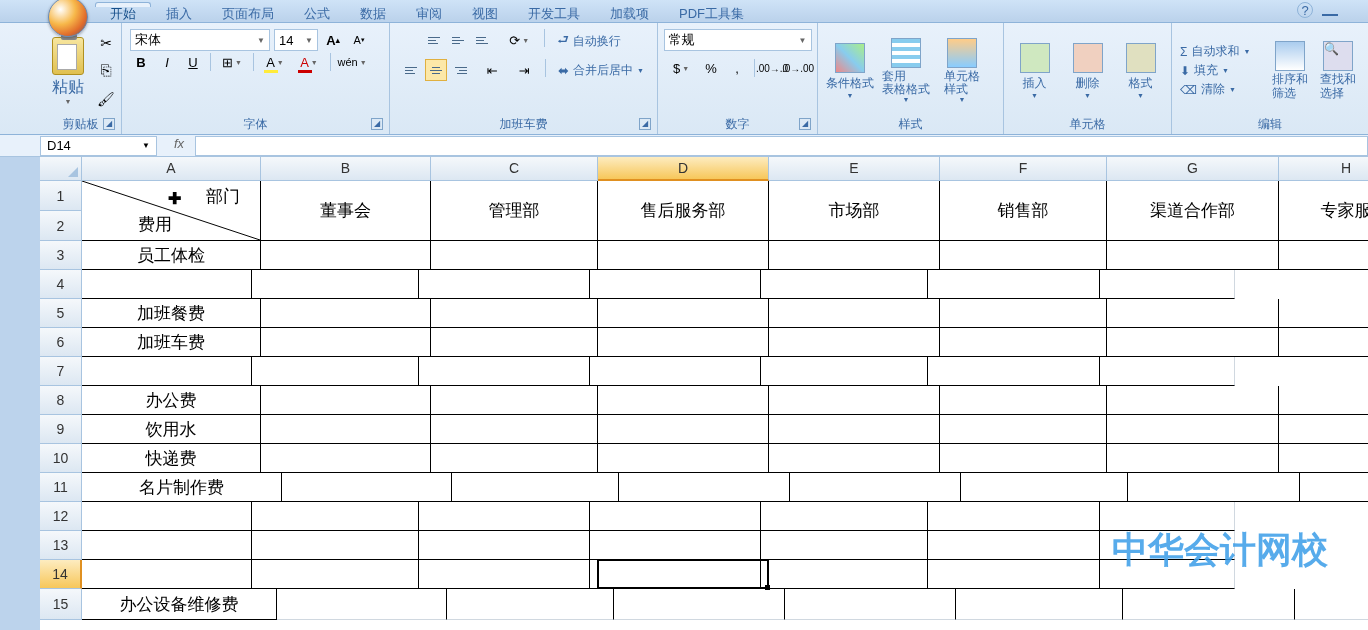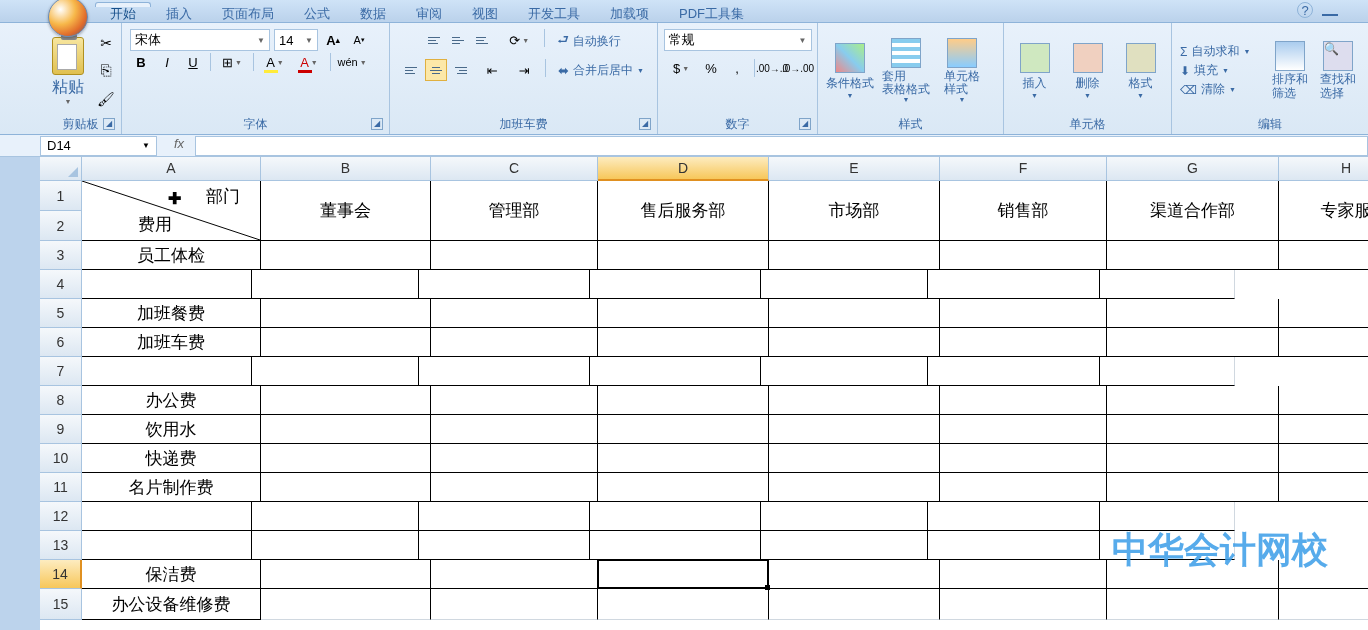--- a/index.html
+++ b/index.html
@@ -467,59 +467,58 @@
           <div class="cell b-r b-b" style="width: 179px; height: 29px; border-right: 1px solid rgb(0, 0, 0); border-bottom: 1px solid rgb(0, 0, 0);">快递费</div>
           <div class="cell b-r b-b" style="width: 170px; height: 29px; border-right: 1px solid rgb(0, 0, 0); border-bottom: 1px solid rgb(0, 0, 0);"></div>
           <div class="cell b-r b-b" style="width: 167px; height: 29px; border-right: 1px solid rgb(0, 0, 0); border-bottom: 1px solid rgb(0, 0, 0);"></div>
           <div class="cell b-r b-b" style="width: 171px; height: 29px; border-right: 1px solid rgb(0, 0, 0); border-bottom: 1px solid rgb(0, 0, 0);"></div>
           <div class="cell b-r b-b" style="width: 171px; height: 29px; border-right: 1px solid rgb(0, 0, 0); border-bottom: 1px solid rgb(0, 0, 0);"></div>
           <div class="cell b-r b-b" style="width: 167px; height: 29px; border-right: 1px solid rgb(0, 0, 0); border-bottom: 1px solid rgb(0, 0, 0);"></div>
           <div class="cell b-r b-b" style="width: 172px; height: 29px; border-right: 1px solid rgb(0, 0, 0); border-bottom: 1px solid rgb(0, 0, 0);"></div>
           <div class="cell b-b" style="width: 135px; height: 29px; border-bottom: 1px solid rgb(0, 0, 0);"></div>
         </div>
         <div class="cell-row">
-          <div class="cell b-r b-b" style="width: 179px; height: 29px; border-right: 1px solid rgb(0, 0, 0); border-bottom: 1px solid rgb(0, 0, 0);">名片制作费</div>
-          <div class="cell b-r b-b" style="width: 170px; height: 29px; border-right: 1px solid rgb(0, 0, 0); border-bottom: 1px solid rgb(0, 0, 0);"></div>
-          <div class="cell b-r b-b" style="width: 167px; height: 29px; border-right: 1px solid rgb(0, 0, 0); border-bottom: 1px solid rgb(0, 0, 0);"></div>
-          <div class="cell b-r b-b" style="width: 171px; height: 29px; border-right: 1px solid rgb(0, 0, 0); border-bottom: 1px solid rgb(0, 0, 0);"></div>
-          <div class="cell b-r b-b" style="width: 171px; height: 29px; border-right: 1px solid rgb(0, 0, 0); border-bottom: 1px solid rgb(0, 0, 0);"></div>
-          <div class="cell b-r b-b" style="width: 167px; height: 29px; border-right: 1px solid rgb(0, 0, 0); border-bottom: 1px solid rgb(0, 0, 0);"></div>
-          <div class="cell b-r b-b" style="width: 172px; height: 29px; border-right: 1px solid rgb(0, 0, 0); border-bottom: 1px solid rgb(0, 0, 0);"></div>
-          <div class="cell b-b" style="width: 135px; height: 29px; border-bottom: 1px solid rgb(0, 0, 0);"></div>
-        </div>
-        <div class="cell-row">
-          <div class="cell b-r b-b" style="width: 170px; height: 29px; border-right: 1px solid rgb(0, 0, 0); border-bottom: 1px solid rgb(0, 0, 0);"></div>
-          <div class="cell b-r b-b" style="width: 167px; height: 29px; border-right: 1px solid rgb(0, 0, 0); border-bottom: 1px solid rgb(0, 0, 0);"></div>
-          <div class="cell b-r b-b" style="width: 171px; height: 29px; border-right: 1px solid rgb(0, 0, 0); border-bottom: 1px solid rgb(0, 0, 0);"></div>
-          <div class="cell b-r b-b" style="width: 171px; height: 29px; border-right: 1px solid rgb(0, 0, 0); border-bottom: 1px solid rgb(0, 0, 0);"></div>
-          <div class="cell b-r b-b" style="width: 167px; height: 29px; border-right: 1px solid rgb(0, 0, 0); border-bottom: 1px solid rgb(0, 0, 0);"></div>
-          <div class="cell b-r b-b" style="width: 172px; height: 29px; border-right: 1px solid rgb(0, 0, 0); border-bottom: 1px solid rgb(0, 0, 0);"></div>
-          <div class="cell b-b" style="width: 135px; height: 29px; border-bottom: 1px solid rgb(0, 0, 0);"></div>
-        </div>
-        <div class="cell-row">
-          <div class="cell b-r b-b" style="width: 170px; height: 29px; border-right: 1px solid rgb(0, 0, 0); border-bottom: 1px solid rgb(0, 0, 0);"></div>
-          <div class="cell b-r b-b" style="width: 167px; height: 29px; border-right: 1px solid rgb(0, 0, 0); border-bottom: 1px solid rgb(0, 0, 0);"></div>
-          <div class="cell b-r b-b" style="width: 171px; height: 29px; border-right: 1px solid rgb(0, 0, 0); border-bottom: 1px solid rgb(0, 0, 0);"></div>
-          <div class="cell b-r b-b" style="width: 171px; height: 29px; border-right: 1px solid rgb(0, 0, 0); border-bottom: 1px solid rgb(0, 0, 0);"></div>
-          <div class="cell b-r b-b" style="width: 167px; height: 29px; border-right: 1px solid rgb(0, 0, 0); border-bottom: 1px solid rgb(0, 0, 0);"></div>
-          <div class="cell b-r b-b" style="width: 172px; height: 29px; border-right: 1px solid rgb(0, 0, 0); border-bottom: 1px solid rgb(0, 0, 0);"></div>
-          <div class="cell b-b" style="width: 135px; height: 29px; border-bottom: 1px solid rgb(0, 0, 0);"></div>
-        </div>
-        <div class="cell-row">
-          <div class="cell b-r b-b" style="width: 179px; height: 29px; border-right: 1px solid rgb(0, 0, 0); border-bottom: 1px solid rgb(0, 0, 0);">保洁费</div>
-          <div class="cell b-r b-b" style="width: 170px; height: 29px; border-right: 1px solid rgb(0, 0, 0); border-bottom: 1px solid rgb(0, 0, 0);"></div>
-          <div class="cell b-r b-b" style="width: 167px; height: 29px; border-right: 1px solid rgb(0, 0, 0); border-bottom: 1px solid rgb(0, 0, 0);"></div>
-          <div class="cell b-r b-b" style="width: 171px; height: 29px; border-right: 1px solid rgb(0, 0, 0); border-bottom: 1px solid rgb(0, 0, 0);"></div>
-          <div class="cell b-r b-b" style="width: 171px; height: 29px; border-right: 1px solid rgb(0, 0, 0); border-bottom: 1px solid rgb(0, 0, 0);"></div>
-          <div class="cell b-r b-b" style="width: 167px; height: 29px; border-right: 1px solid rgb(0, 0, 0); border-bottom: 1px solid rgb(0, 0, 0);"></div>
-          <div class="cell b-r b-b" style="width: 172px; height: 29px; border-right: 1px solid rgb(0, 0, 0); border-bottom: 1px solid rgb(0, 0, 0);"></div>
-          <div class="cell b-b" style="width: 135px; height: 29px; border-bottom: 1px solid rgb(0, 0, 0);"></div>
-        </div>
-        <div class="cell-row">
-          <div class="cell b-r b-b" style="width: 179px; height: 31px; border-right: 1px solid rgb(0, 0, 0);">办公设备维修费</div>
+          <div class="cell b-r b-b" style="width: 200px; height: 29px; border-right: 1px solid rgb(0, 0, 0); border-bottom: 1px solid rgb(0, 0, 0);">名片制作费</div>
+          <div class="cell b-r b-b" style="width: 170px; height: 29px; border-right: 1px solid rgb(0, 0, 0); border-bottom: 1px solid rgb(0, 0, 0);"></div>
+          <div class="cell b-r b-b" style="width: 167px; height: 29px; border-right: 1px solid rgb(0, 0, 0); border-bottom: 1px solid rgb(0, 0, 0);"></div>
+          <div class="cell b-r b-b" style="width: 171px; height: 29px; border-right: 1px solid rgb(0, 0, 0); border-bottom: 1px solid rgb(0, 0, 0);"></div>
+          <div class="cell b-r b-b" style="width: 171px; height: 29px; border-right: 1px solid rgb(0, 0, 0); border-bottom: 1px solid rgb(0, 0, 0);"></div>
+          <div class="cell b-r b-b" style="width: 167px; height: 29px; border-right: 1px solid rgb(0, 0, 0); border-bottom: 1px solid rgb(0, 0, 0);"></div>
+          <div class="cell b-r b-b" style="width: 172px; height: 29px; border-right: 1px solid rgb(0, 0, 0); border-bottom: 1px solid rgb(0, 0, 0);"></div>
+          <div class="cell b-b" style="width: 135px; height: 29px; border-bottom: 1px solid rgb(0, 0, 0);"></div>
+        </div>
+        <div class="cell-row">
+          <div class="cell b-r b-b" style="width: 170px; height: 29px; border-right: 1px solid rgb(0, 0, 0); border-bottom: 1px solid rgb(0, 0, 0);"></div>
+          <div class="cell b-r b-b" style="width: 167px; height: 29px; border-right: 1px solid rgb(0, 0, 0); border-bottom: 1px solid rgb(0, 0, 0);"></div>
+          <div class="cell b-r b-b" style="width: 171px; height: 29px; border-right: 1px solid rgb(0, 0, 0); border-bottom: 1px solid rgb(0, 0, 0);"></div>
+          <div class="cell b-r b-b" style="width: 171px; height: 29px; border-right: 1px solid rgb(0, 0, 0); border-bottom: 1px solid rgb(0, 0, 0);"></div>
+          <div class="cell b-r b-b" style="width: 167px; height: 29px; border-right: 1px solid rgb(0, 0, 0); border-bottom: 1px solid rgb(0, 0, 0);"></div>
+          <div class="cell b-r b-b" style="width: 172px; height: 29px; border-right: 1px solid rgb(0, 0, 0); border-bottom: 1px solid rgb(0, 0, 0);"></div>
+          <div class="cell b-b" style="width: 135px; height: 29px; border-bottom: 1px solid rgb(0, 0, 0);"></div>
+        </div>
+        <div class="cell-row">
+          <div class="cell b-r b-b" style="width: 170px; height: 29px; border-right: 1px solid rgb(0, 0, 0); border-bottom: 1px solid rgb(0, 0, 0);"></div>
+          <div class="cell b-r b-b" style="width: 167px; height: 29px; border-right: 1px solid rgb(0, 0, 0); border-bottom: 1px solid rgb(0, 0, 0);"></div>
+          <div class="cell b-r b-b" style="width: 171px; height: 29px; border-right: 1px solid rgb(0, 0, 0); border-bottom: 1px solid rgb(0, 0, 0);"></div>
+          <div class="cell b-r b-b" style="width: 171px; height: 29px; border-right: 1px solid rgb(0, 0, 0); border-bottom: 1px solid rgb(0, 0, 0);"></div>
+          <div class="cell b-r b-b" style="width: 167px; height: 29px; border-right: 1px solid rgb(0, 0, 0); border-bottom: 1px solid rgb(0, 0, 0);"></div>
+          <div class="cell b-r b-b" style="width: 172px; height: 29px; border-right: 1px solid rgb(0, 0, 0); border-bottom: 1px solid rgb(0, 0, 0);"></div>
+          <div class="cell b-b" style="width: 135px; height: 29px; border-bottom: 1px solid rgb(0, 0, 0);"></div>
+        </div>
+        <div class="cell-row">
+          <div class="cell b-r b-b" style="width: 170px; height: 29px; border-right: 1px solid rgb(0, 0, 0); border-bottom: 1px solid rgb(0, 0, 0);"></div>
+          <div class="cell b-r b-b" style="width: 167px; height: 29px; border-right: 1px solid rgb(0, 0, 0); border-bottom: 1px solid rgb(0, 0, 0);"></div>
+          <div class="cell b-r b-b" style="width: 171px; height: 29px; border-right: 1px solid rgb(0, 0, 0); border-bottom: 1px solid rgb(0, 0, 0);"></div>
+          <div class="cell b-r b-b" style="width: 171px; height: 29px; border-right: 1px solid rgb(0, 0, 0); border-bottom: 1px solid rgb(0, 0, 0);"></div>
+          <div class="cell b-r b-b" style="width: 167px; height: 29px; border-right: 1px solid rgb(0, 0, 0); border-bottom: 1px solid rgb(0, 0, 0);"></div>
+          <div class="cell b-r b-b" style="width: 172px; height: 29px; border-right: 1px solid rgb(0, 0, 0); border-bottom: 1px solid rgb(0, 0, 0);"></div>
+          <div class="cell b-b" style="width: 135px; height: 29px; border-bottom: 1px solid rgb(0, 0, 0);"></div>
+        </div>
+        <div class="cell-row">
+          <div class="cell b-r b-b" style="width: 195px; height: 31px; border-right: 1px solid rgb(0, 0, 0);">办公设备维修费</div>
           <div class="cell b-r" style="width: 170px; height: 31px; border-right: 1px solid rgb(0, 0, 0);"></div>
           <div class="cell b-r" style="width: 167px; height: 31px; border-right: 1px solid rgb(0, 0, 0);"></div>
           <div class="cell b-r" style="width: 171px; height: 31px; border-right: 1px solid rgb(0, 0, 0);"></div>
           <div class="cell b-r" style="width: 171px; height: 31px; border-right: 1px solid rgb(0, 0, 0);"></div>
           <div class="cell b-r" style="width: 167px; height: 31px; border-right: 1px solid rgb(0, 0, 0);"></div>
           <div class="cell b-r" style="width: 172px; height: 31px; border-right: 1px solid rgb(0, 0, 0);"></div>
           <div class="cell" style="width: 135px; height: 31px;"></div>
         </div>
       </div>
     <div class="active-cell" id="activeCell" style="left: 557px; top: 402px; width: 172px; height: 30px;"></div>

